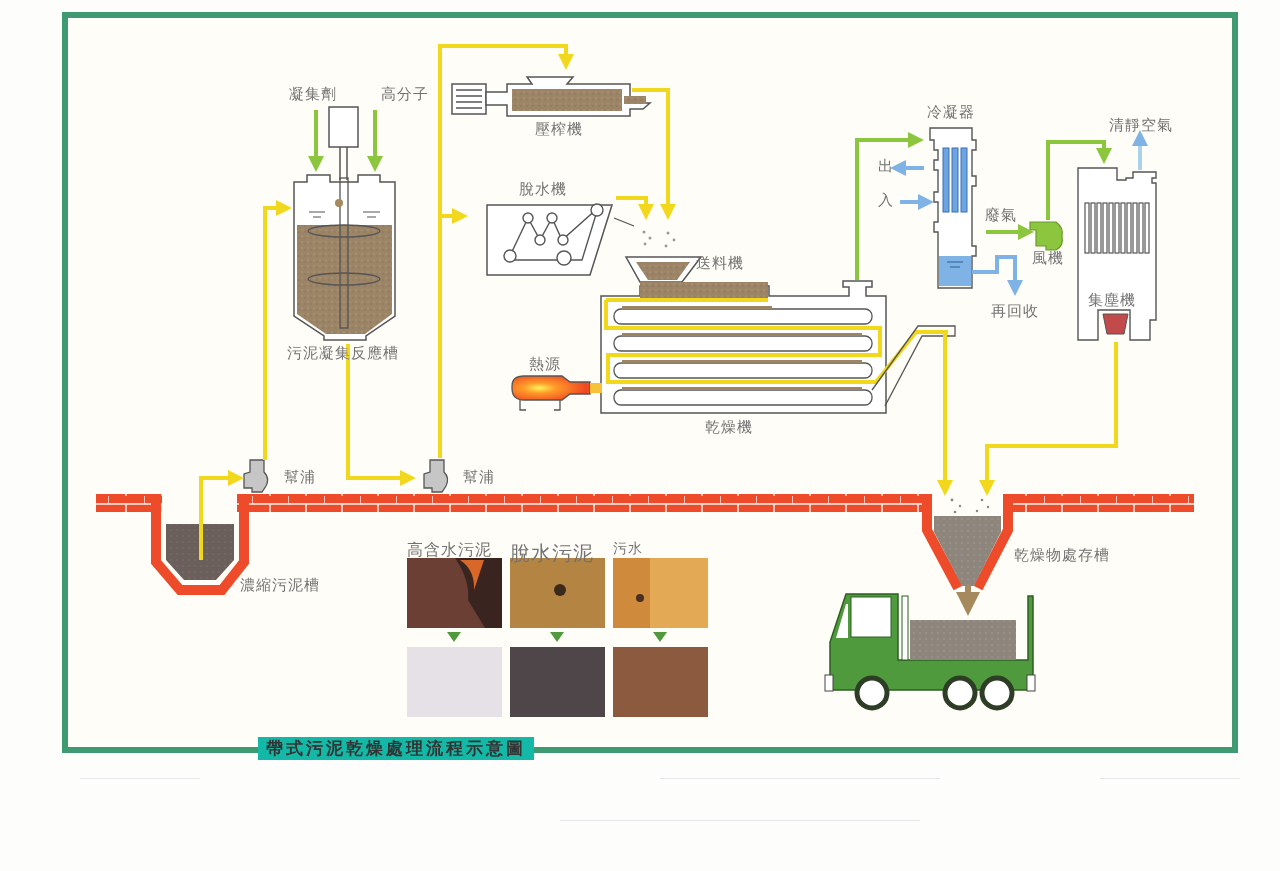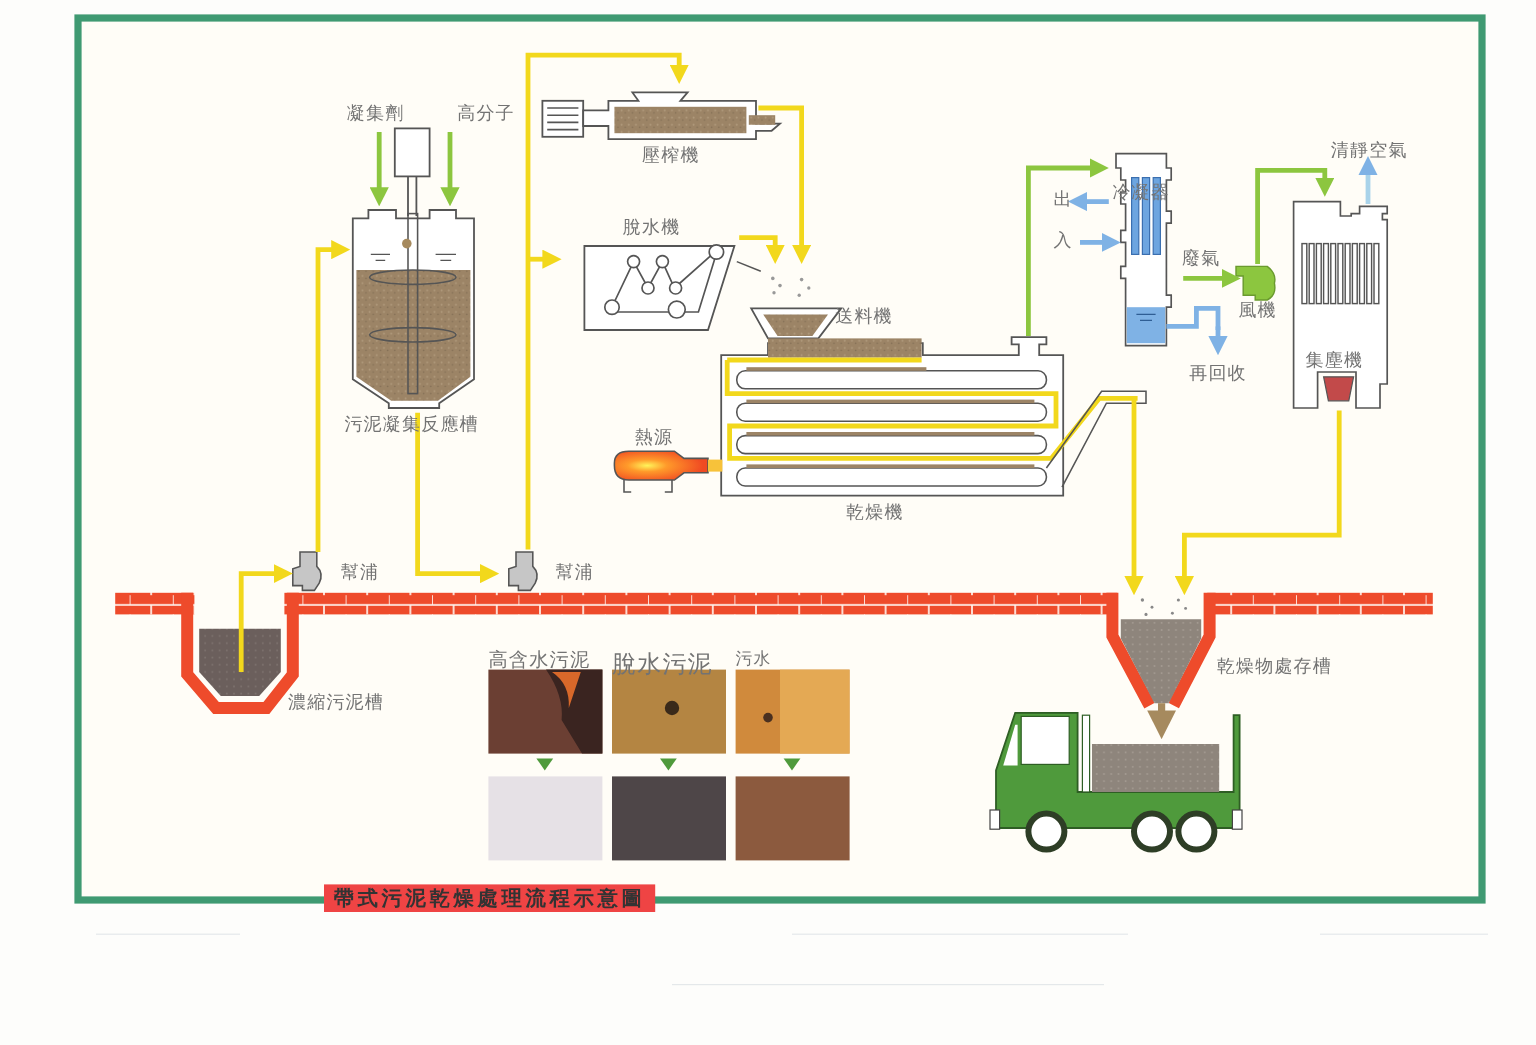--- a/index.html
+++ b/index.html
@@ -7,21 +7,21 @@
     width: 1280px; height: 871px; background: #fdfdfb; position: relative; overflow: hidden;
     font-family: "DejaVu Sans", sans-serif;
   }
   #frame {
     position: absolute; left: 62px; top: 12px; width: 1164px; height: 729px;
     border: 6px solid #3f9a72; background: #fffdf7;
   }
   #diagram { position: absolute; left: 0; top: 0; }
   .lbl { position: absolute; font-size: 15px; color: #737373; white-space: nowrap; letter-spacing: 1px; }
   #title {
-    position: absolute; left: 270px; top: 737px; padding: 0 8px; background: #ef4444;
+    position: absolute; left: 258px; top: 737px; padding: 0 8px; background: #14b8a6;
     font-size: 17px; color: #333; letter-spacing: 3px; font-weight: bold;
   }
   .scan-line { position: absolute; height: 1px; background: #e4e8ea; }
 </style>
 </head>
 <body>
 
 <div id="frame"></div>
 
 <svg id="diagram" width="1280" height="871" viewBox="0 0 1280 871">
@@ -252,21 +252,21 @@
 </svg>
 
 <span class="lbl" style="left:289px;top:85px;">凝集劑</span>
 <span class="lbl" style="left:354px;top:85px;margin-left:27px;">高分子</span>
 <span class="lbl" style="left:287px;top:344px;">污泥凝集反應槽</span>
 <span class="lbl" style="left:535px;top:120px;font-family:Liberation Mono, monospace;">壓榨機</span>
 <span class="lbl" style="left:519px;top:180px;">脫水機</span>
 <span class="lbl" style="left:696px;top:254px;">送料機</span>
 <span class="lbl" style="left:529px;top:355px;">熱源</span>
 <span class="lbl" style="left:705px;top:418px;font-family:Liberation Serif, serif;">乾燥機</span>
-<span class="lbl" style="left:927px;top:103px;margin-top:48px;">冷凝器</span>
+<span class="lbl" style="left:927px;top:103px;">冷凝器</span>
 <span class="lbl" style="left:878px;top:157px;">出</span>
 <span class="lbl" style="left:878px;top:191px;">入</span>
 <span class="lbl" style="left:985px;top:206px;">廢氣</span>
 <span class="lbl" style="left:1032px;top:249px;">風機</span>
 <span class="lbl" style="left:991px;top:282px;margin-top:20px;">再回收</span>
 <span class="lbl" style="left:1109px;top:116px;">清靜空氣</span>
 <span class="lbl" style="left:1088px;top:278px;margin-top:13px;">集塵機</span>
 <span class="lbl" style="left:284px;top:468px;">幫浦</span>
 <span class="lbl" style="left:463px;top:468px;">幫浦</span>
 <span class="lbl" style="left:240px;top:576px;">濃縮污泥槽</span>

